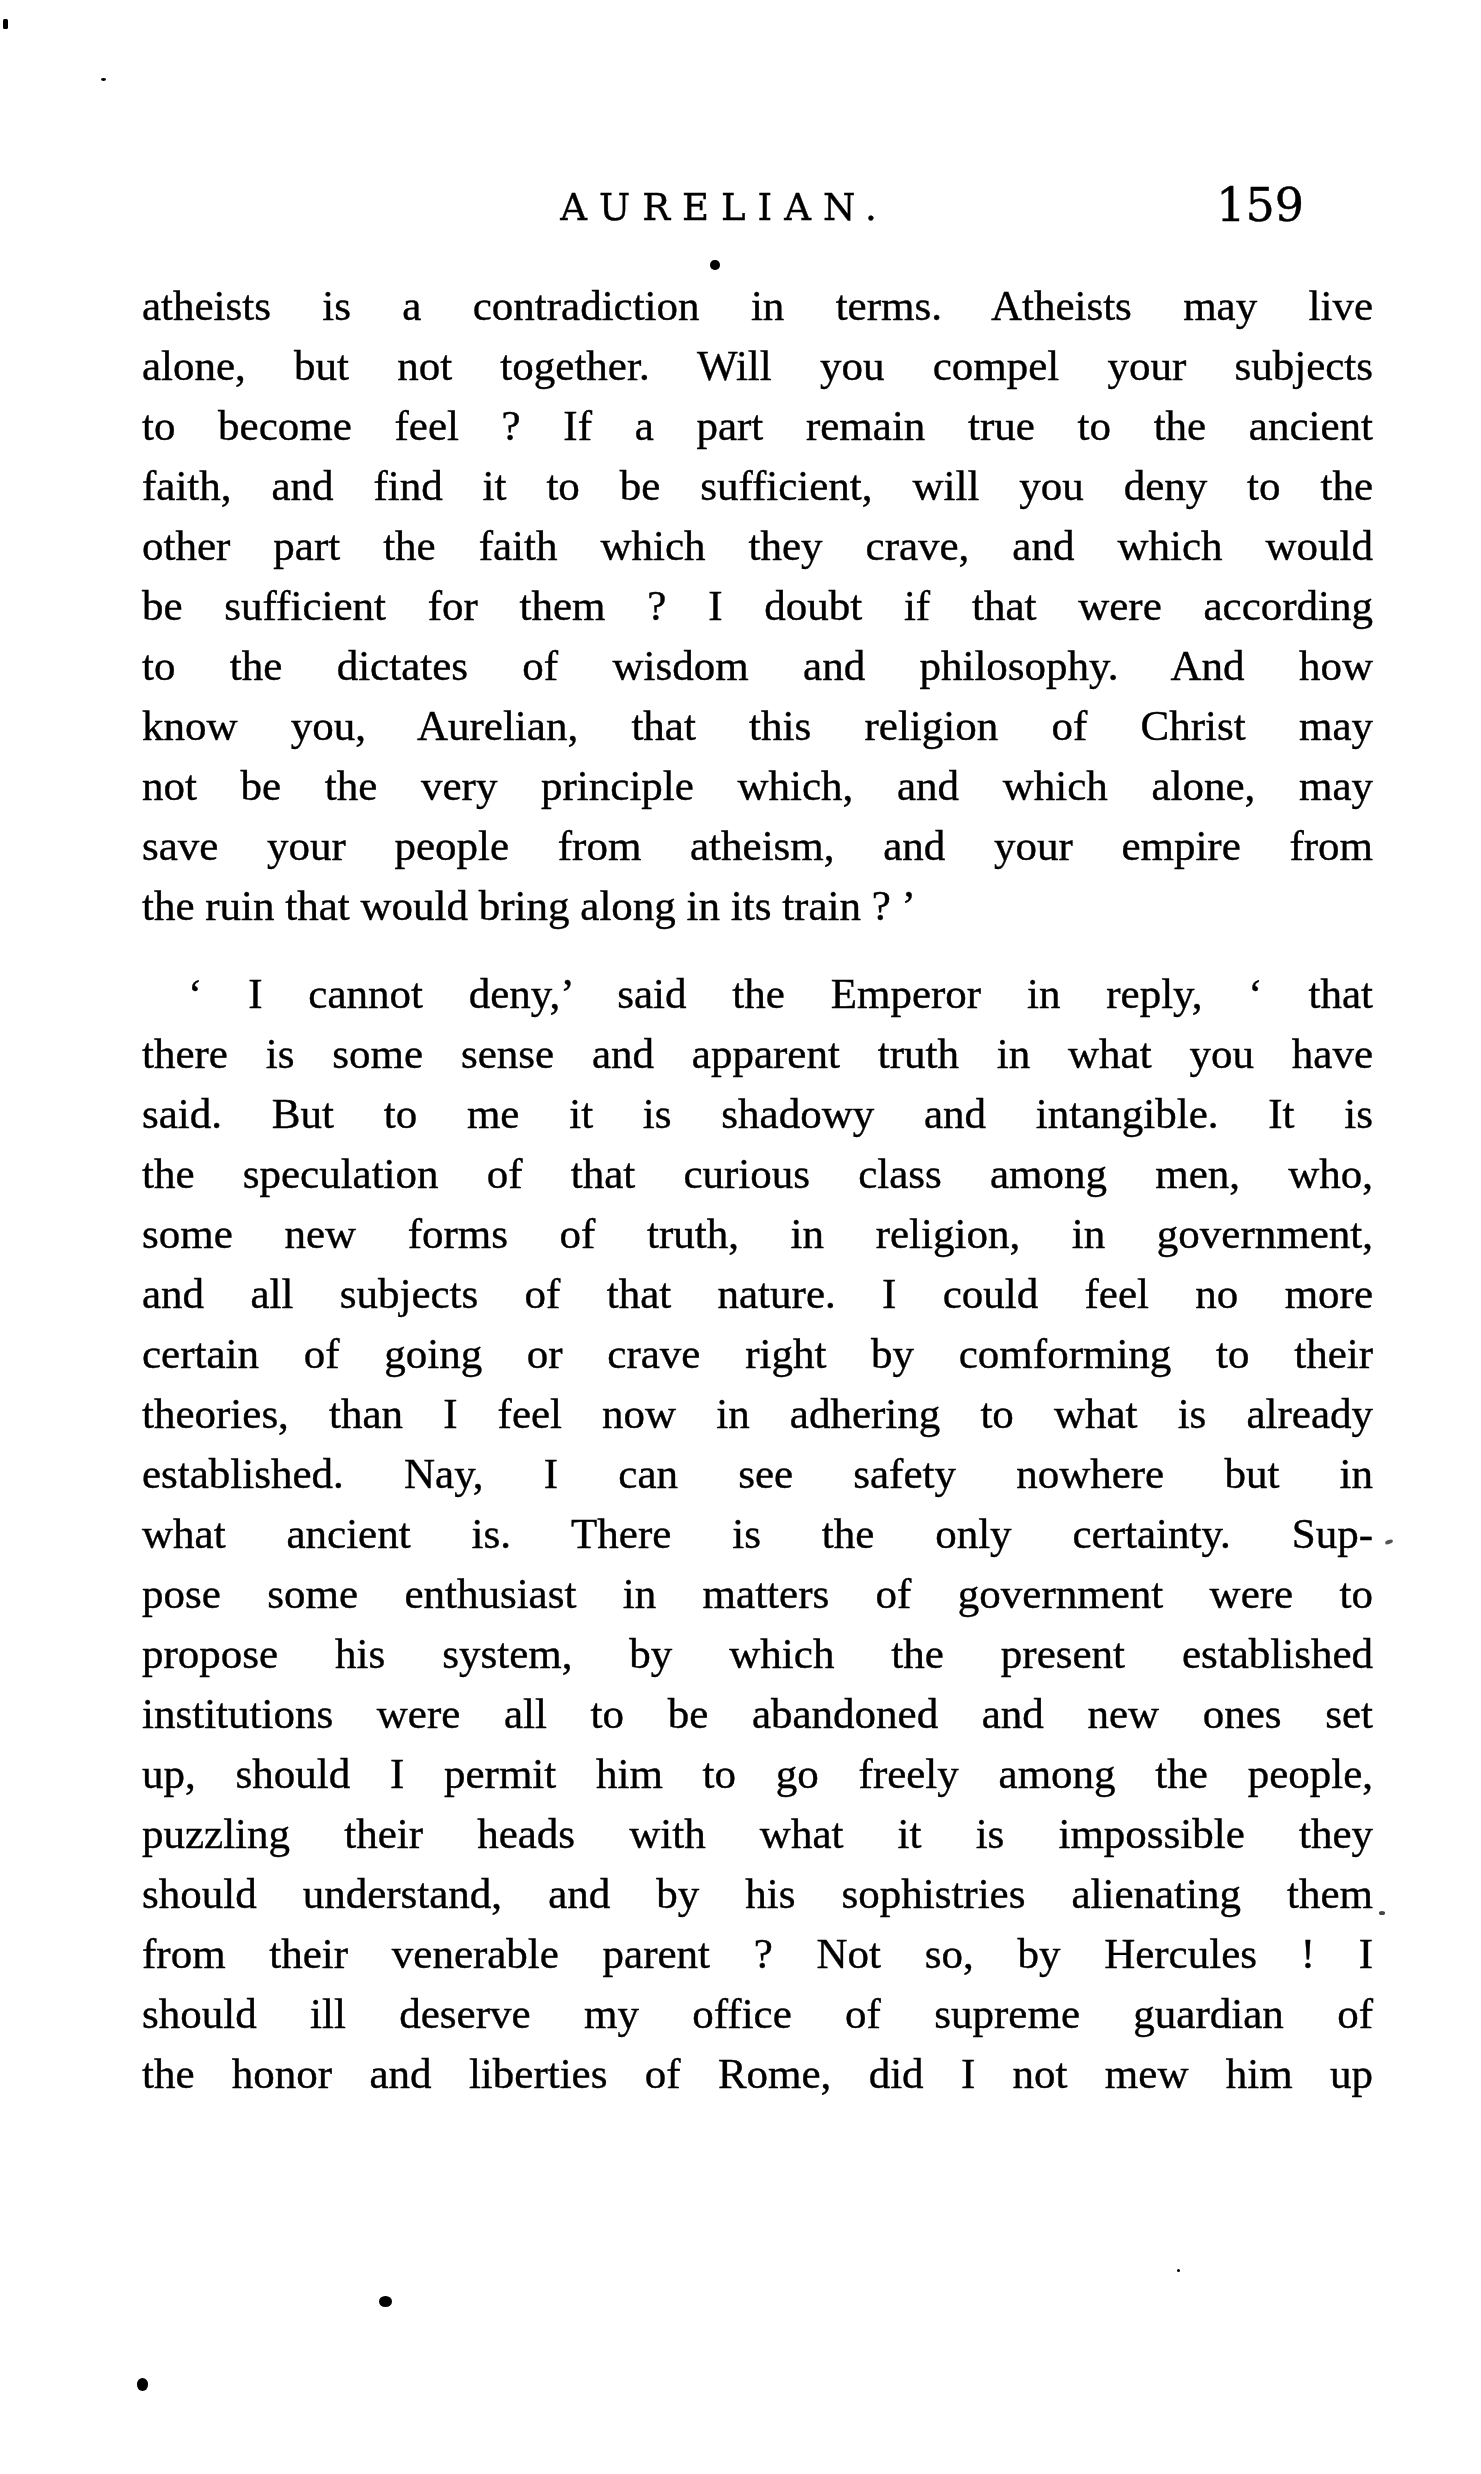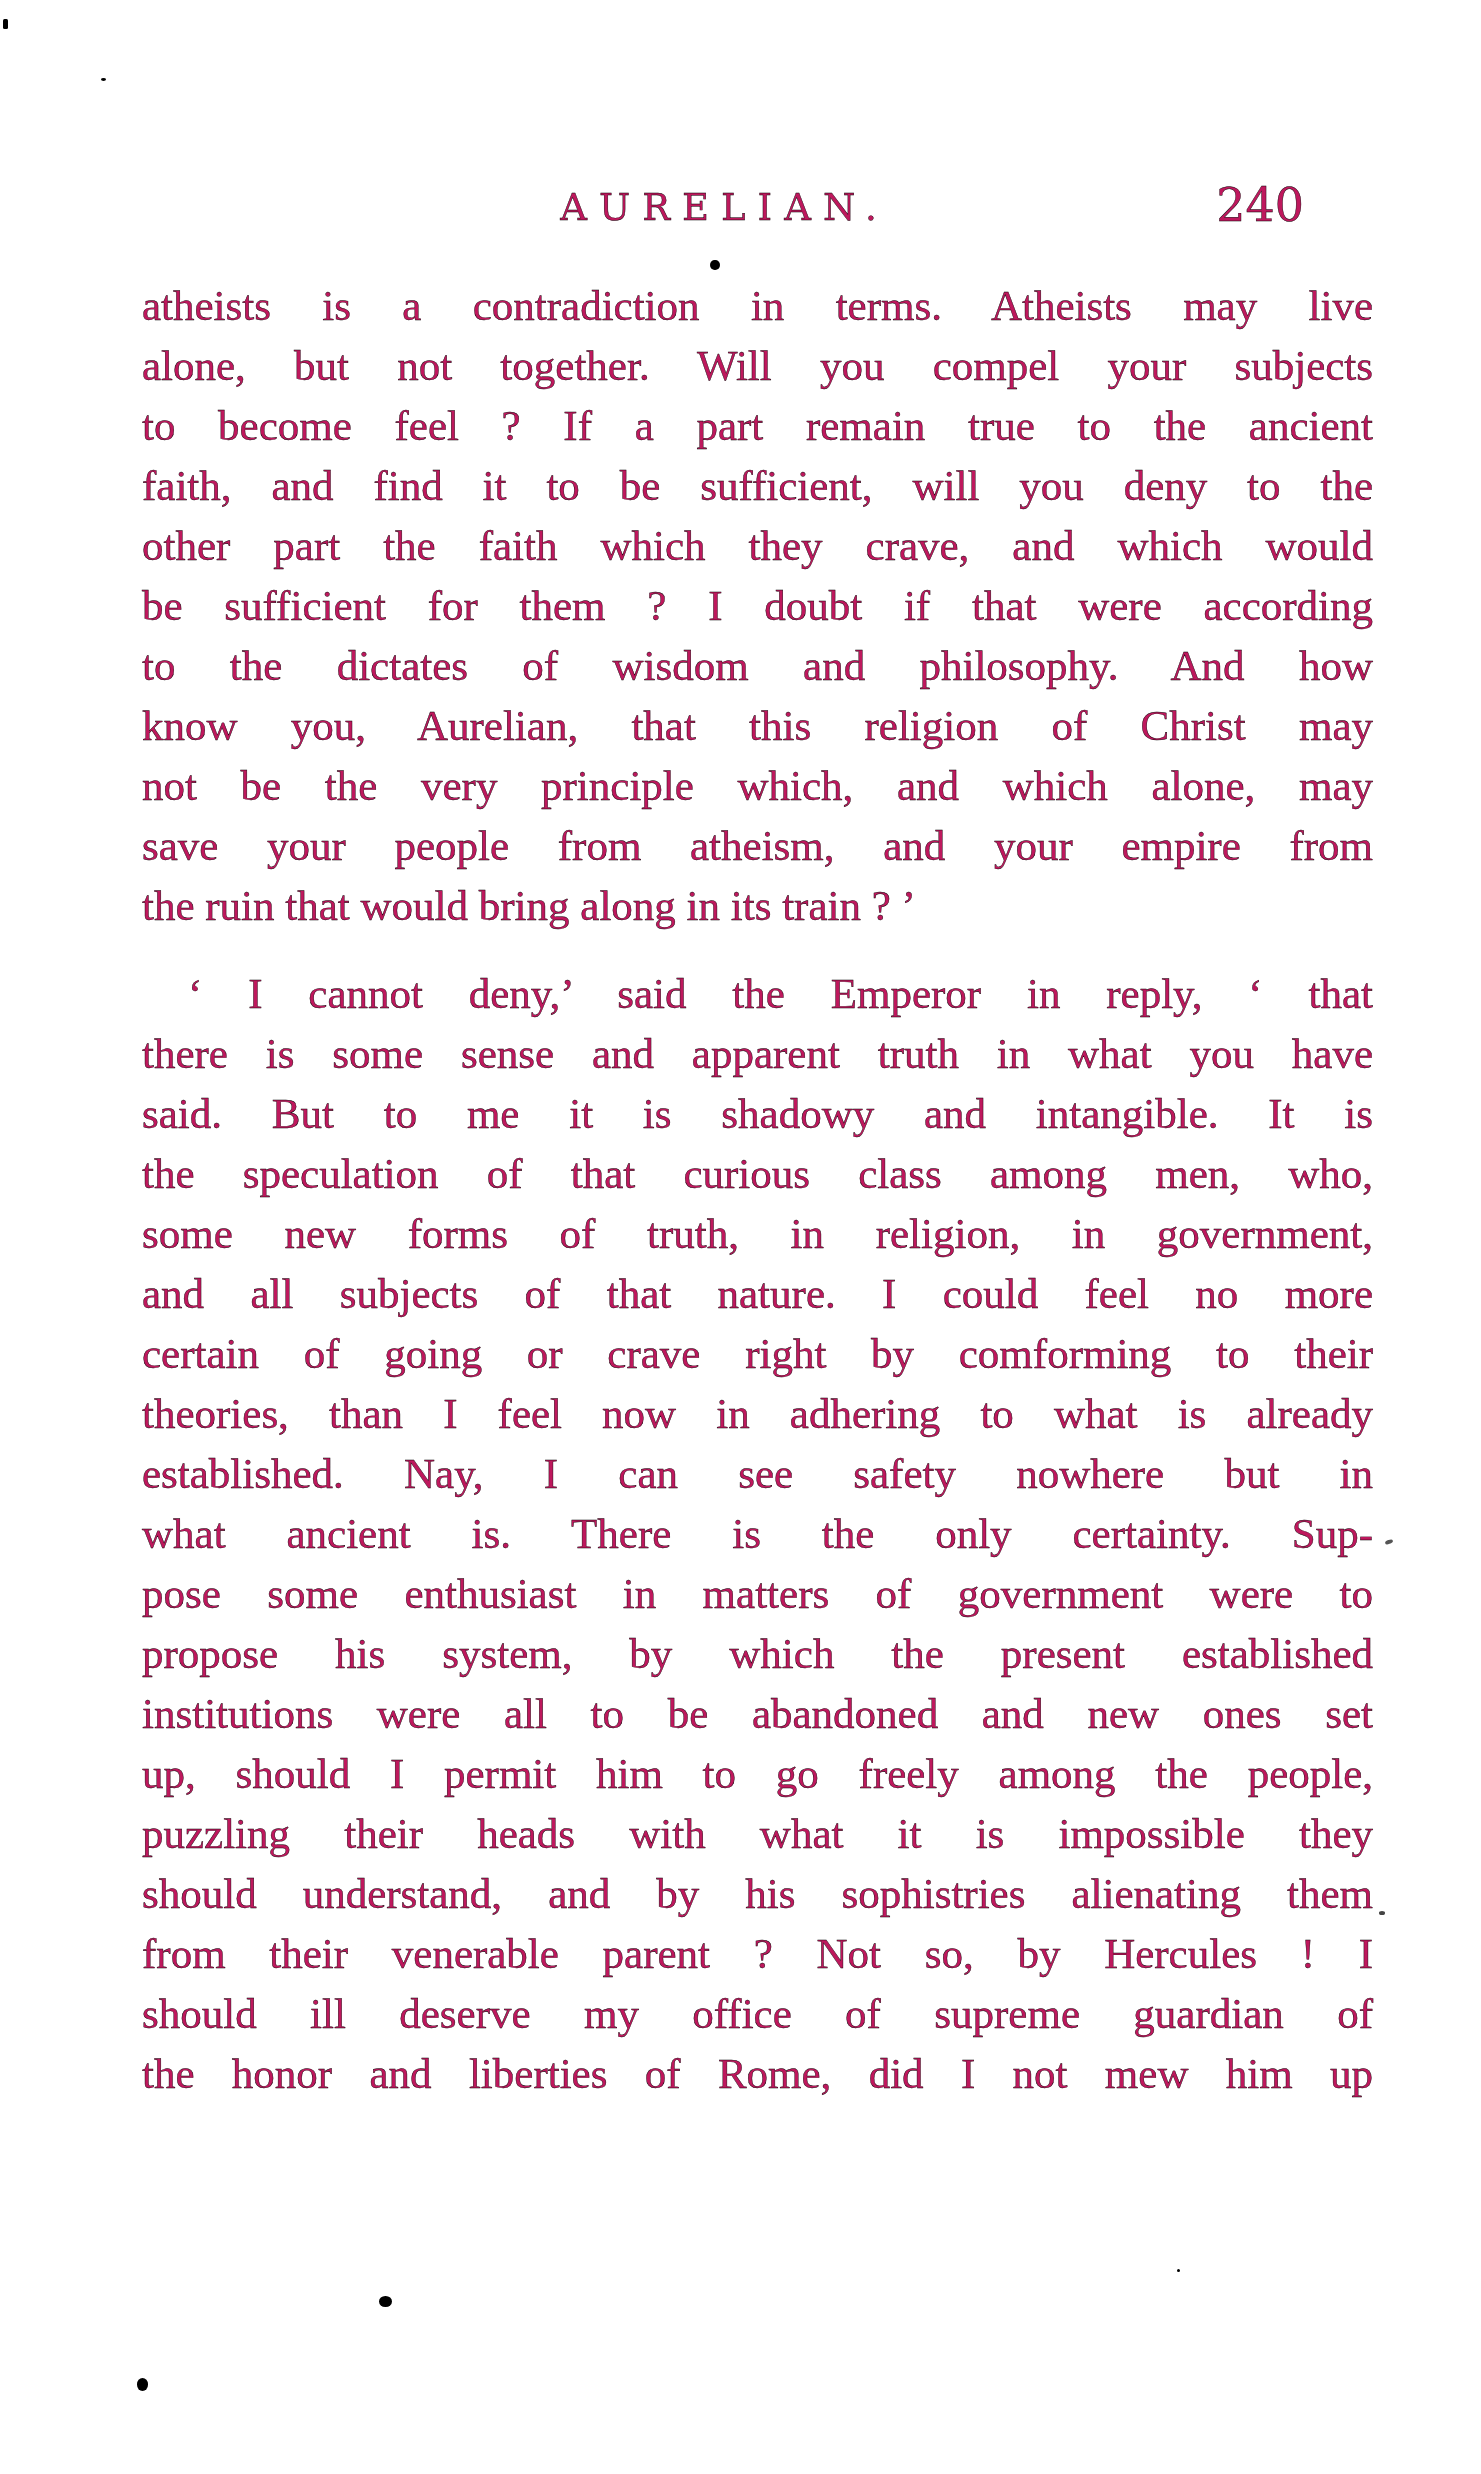--- a/index.html
+++ b/index.html
@@ -5,21 +5,21 @@
   html, body {
     margin: 0;
     padding: 0;
     background: #ffffff;
   }
   .page {
     position: relative;
     width: 1481px;
     height: 2475px;
     background: #ffffff;
-    color: #be185d;
+    color: #000000;
     font-family: "Liberation Serif", "DejaVu Serif", serif;
     overflow: hidden;
   }
   
   .running-head {
     position: absolute;
     top: 187px;
     left: 142px;
     width: 1231px;
     text-align: center;
@@ -85,21 +85,21 @@
 </style>
 </head>
 <body>
 
 <div class="page">
 
   <div class="running-head">
     <span class="head-title">AURELIAN.</span>
   </div>
 
-  <div class="page-number">240</div>
+  <div class="page-number">159</div>
 
   <main class="text-block">
       <div class="line">atheists is a contradiction in terms.  Atheists may live</div>
       <div class="line">alone, but not together.  Will you compel your subjects</div>
       <div class="line">to become feel ?  If a part remain true to the ancient</div>
       <div class="line">faith, and find it to be sufficient, will you deny to the</div>
       <div class="line">other part the faith which they crave, and which would</div>
       <div class="line">be sufficient for them ?  I doubt if that were according</div>
       <div class="line">to the dictates of wisdom and philosophy.  And how</div>
       <div class="line">know you, Aurelian, that this religion of Christ may</div>

